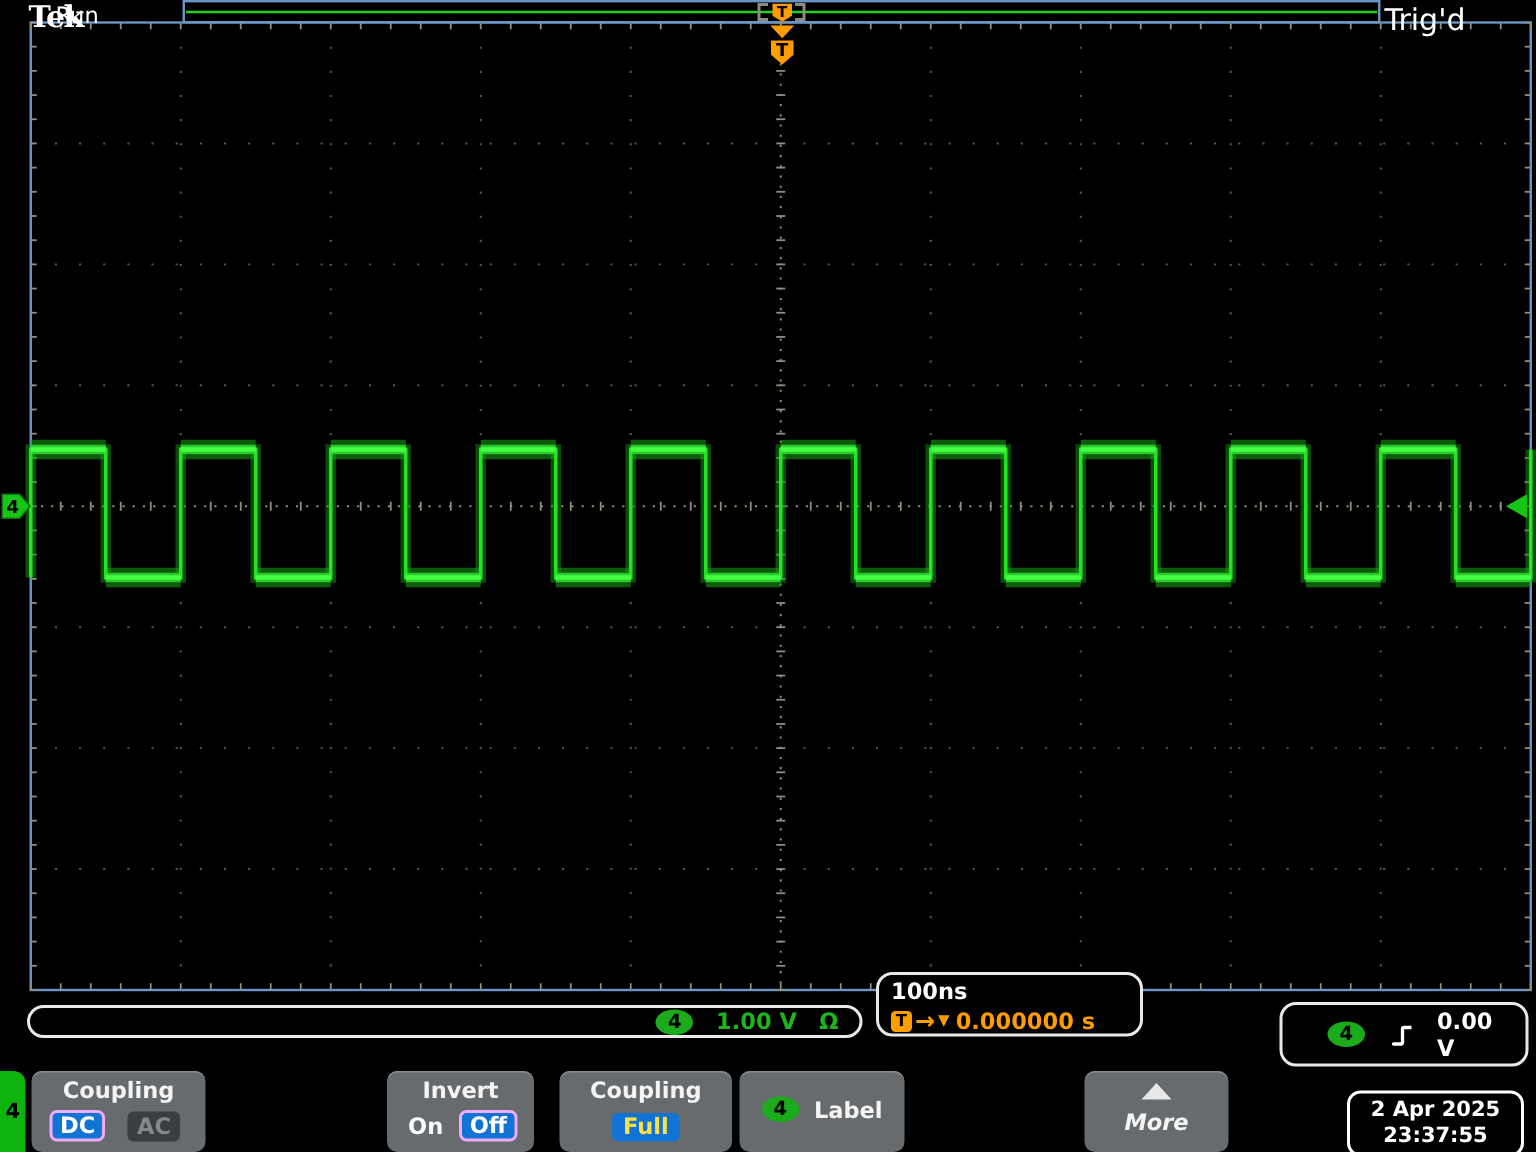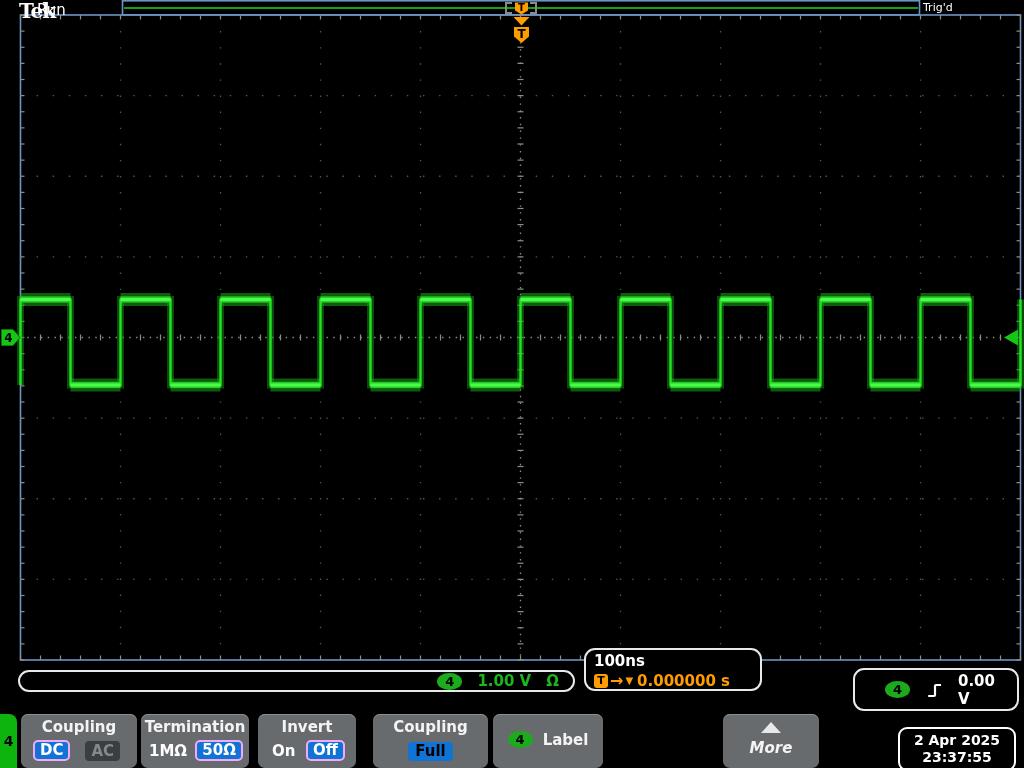--- a/index.html
+++ b/index.html
@@ -2,21 +2,21 @@
 <html><head>
 <meta charset="utf-8">
 <style>
   html,body{margin:0;padding:0;background:#000;}
   .screen{position:relative;width:1024px;height:768px;background:#000;overflow:hidden;
           font-family:"DejaVu Sans","Liberation Sans",sans-serif;color:#fff;}
   
   .tek-logo{position:absolute;left:19px;top:-1px;font-family:"DejaVu Serif","Liberation Serif",serif;
             font-weight:bold;font-size:20px;letter-spacing:-1px;z-index:5;}
   .run-status{position:absolute;left:37px;top:1px;font-size:15px;z-index:5;}
-  .trig-status{position:absolute;left:923px;top:1px;font-size:11px;z-index:5;}
+  .trig-status{position:absolute;left:923px;top:1px;font-size:20px;z-index:5;}
   
   #scope-svg{position:absolute;left:0;top:0;z-index:1;}
   .gridline{stroke:#58584c;stroke-width:1.3;stroke-dasharray:1.4 14.7;}
   .centerline{stroke:#8f8f80;stroke-width:1.3;stroke-dasharray:1.4 5.4;}
   .tick{stroke:#8f8f80;stroke-width:1.2;}
   
   .sbox{position:absolute;border:2px solid #e9e9e9;border-radius:11px;background:#000;
         box-sizing:border-box;font-weight:bold;z-index:4;}
   #sb1{left:18px;top:670px;width:557px;height:22px;display:flex;align-items:center;
        justify-content:flex-end;gap:15px;padding-right:14px;}
@@ -39,21 +39,21 @@
   .menu{position:absolute;left:0;top:714px;width:1024px;height:54px;background:#000;z-index:4;}
   .chtab{position:absolute;left:0;top:0;width:17px;height:54px;background:#0db40d;border-radius:0 8px 0 0;
          color:#000;font-weight:bold;font-size:14px;display:flex;align-items:center;justify-content:center;}
   .mbtn{position:absolute;top:0;height:54px;background:#676b6e;border-radius:7px;box-sizing:border-box;
         display:flex;flex-direction:column;align-items:center;justify-content:space-between;
         padding:4px 0 7px;color:#fff;box-shadow:inset 0 1px 0 #8a8e91;}
   .mtitle{font-size:15px;font-weight:bold;color:#f4f4f4;}
   .optrow{width:100%;display:flex;align-items:center;justify-content:space-between;box-sizing:border-box;
           font-size:15px;font-weight:bold;}
   .chip-sel{background:#1173d4;border:2px solid #f0abfc;border-radius:5px;padding:0 5px;line-height:17px;color:#fff;}
-  .chip-sel-nb{background:#1173d4;border-radius:4px;padding:1px 7px;line-height:17px;color:#000000;}
+  .chip-sel-nb{background:#1173d4;border-radius:4px;padding:1px 7px;line-height:17px;color:#fde047;}
   .chip-dis{background:#3b3e41;border-radius:4px;padding:1px 6px;line-height:18px;color:#84888c;}
   .opt-plain{color:#fff;}
   .row-center{flex-direction:row;justify-content:center;gap:10px;align-items:center;}
   .up-tri{width:0;height:0;border-left:10px solid transparent;border-right:10px solid transparent;
           border-bottom:11px solid #e8e8e8;}
   .dtbox{position:absolute;left:898px;top:13px;width:118px;height:44px;border:2px solid #fff;border-radius:9px;
          box-sizing:border-box;display:flex;flex-direction:column;align-items:center;justify-content:center;
          font-size:14px;font-weight:bold;line-height:17px;background:#000;}
 </style>
 </head>
@@ -422,27 +422,20 @@
     <div class="chtab">4</div>
 
     <div class="mbtn" style="left:21px;width:116px;">
       <span class="mtitle">Coupling</span>
       <span class="optrow" style="padding:0 17px 0 12px;">
         <span class="chip-sel">DC</span>
         <span class="chip-dis">AC</span>
       </span>
     </div>
 
-    <div class="mbtn" style="left:141px;width:108px;">
-      <span class="mtitle">Termination</span>
-      <span class="optrow" style="padding:0 6px 0 8px;">
-        <span class="opt-plain">1MΩ</span>
-        <span class="chip-sel">50Ω</span>
-      </span>
-    </div>
 
     <div class="mbtn" style="left:258px;width:98px;">
       <span class="mtitle">Invert</span>
       <span class="optrow" style="padding:0 11px 0 14px;">
         <span class="opt-plain">On</span>
         <span class="chip-sel">Off</span>
       </span>
     </div>
 
     <div class="mbtn" style="left:373px;width:115px;">

